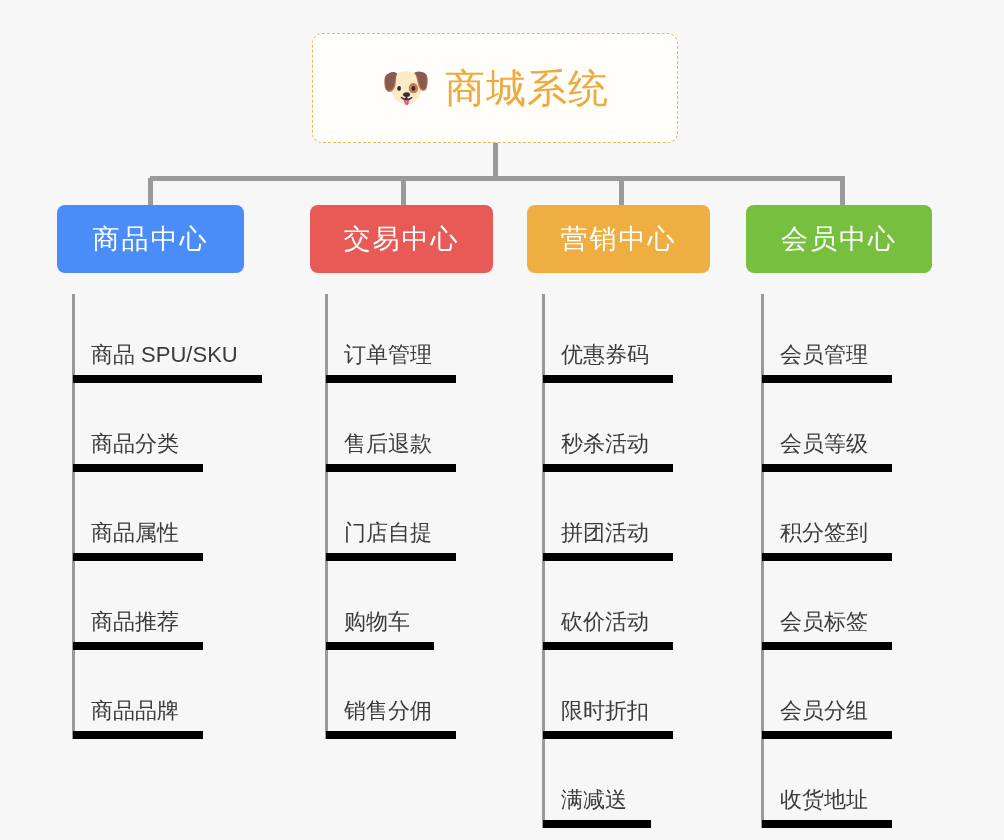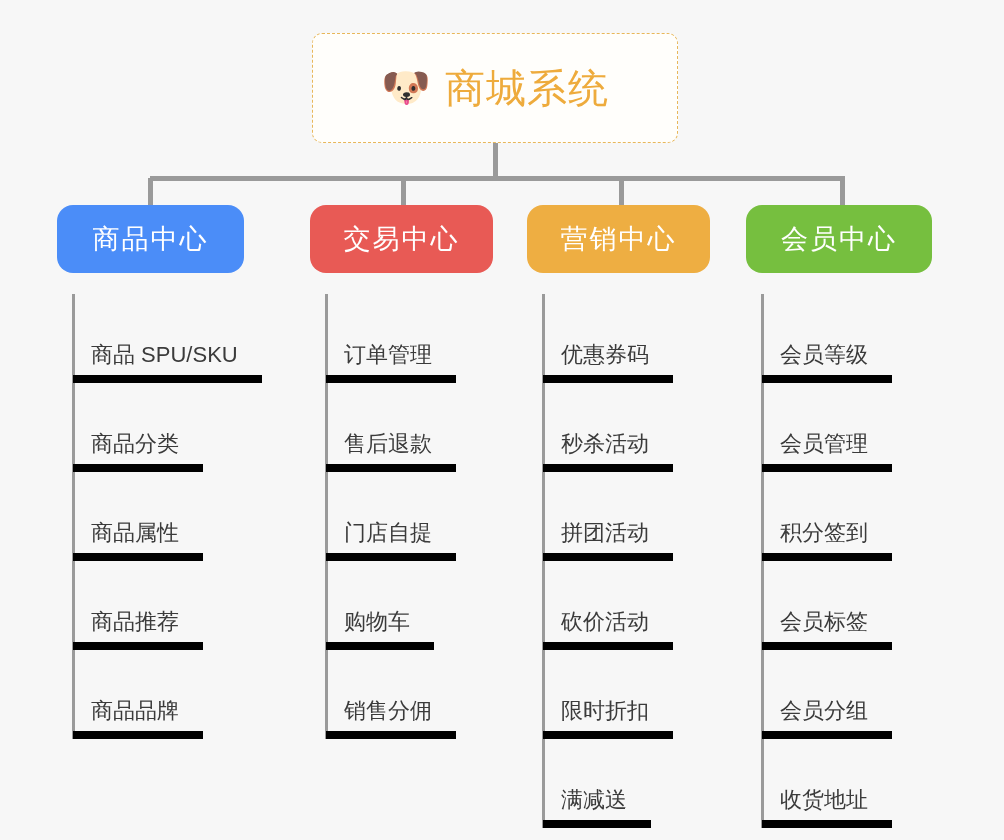--- a/index.html
+++ b/index.html
@@ -56,21 +56,21 @@
     pointer-events: none;
   }
 
   
   .column {
     position: absolute;
     top: 205px;
   }
   .cat-box {
     height: 68px;
-    border-radius: 16px;
+    border-radius: 8px;
     display: flex;
     align-items: center;
     justify-content: center;
     color: #ffffff;
     font-size: 27px;
     letter-spacing: 2px;
     white-space: nowrap;
   }
 
   
@@ -207,26 +207,26 @@
       </div>
     </div>
   </div>
 
   <div class="column" id="col-3">
     <div class="cat-box" style="background: rgb(118, 191, 63);">
       <span>会员中心</span>
     </div>
     <div class="leaf-list">
       <div class="leaf-item">
+        <span class="leaf-label">会员管理</span>
+      </div>
+      <div class="leaf-item">
         <span class="leaf-label">会员等级</span>
       </div>
       <div class="leaf-item">
-        <span class="leaf-label">会员管理</span>
-      </div>
-      <div class="leaf-item">
         <span class="leaf-label">积分签到</span>
       </div>
       <div class="leaf-item">
         <span class="leaf-label">会员标签</span>
       </div>
       <div class="leaf-item">
         <span class="leaf-label">会员分组</span>
       </div>
       <div class="leaf-item">
         <span class="leaf-label">收货地址</span>

